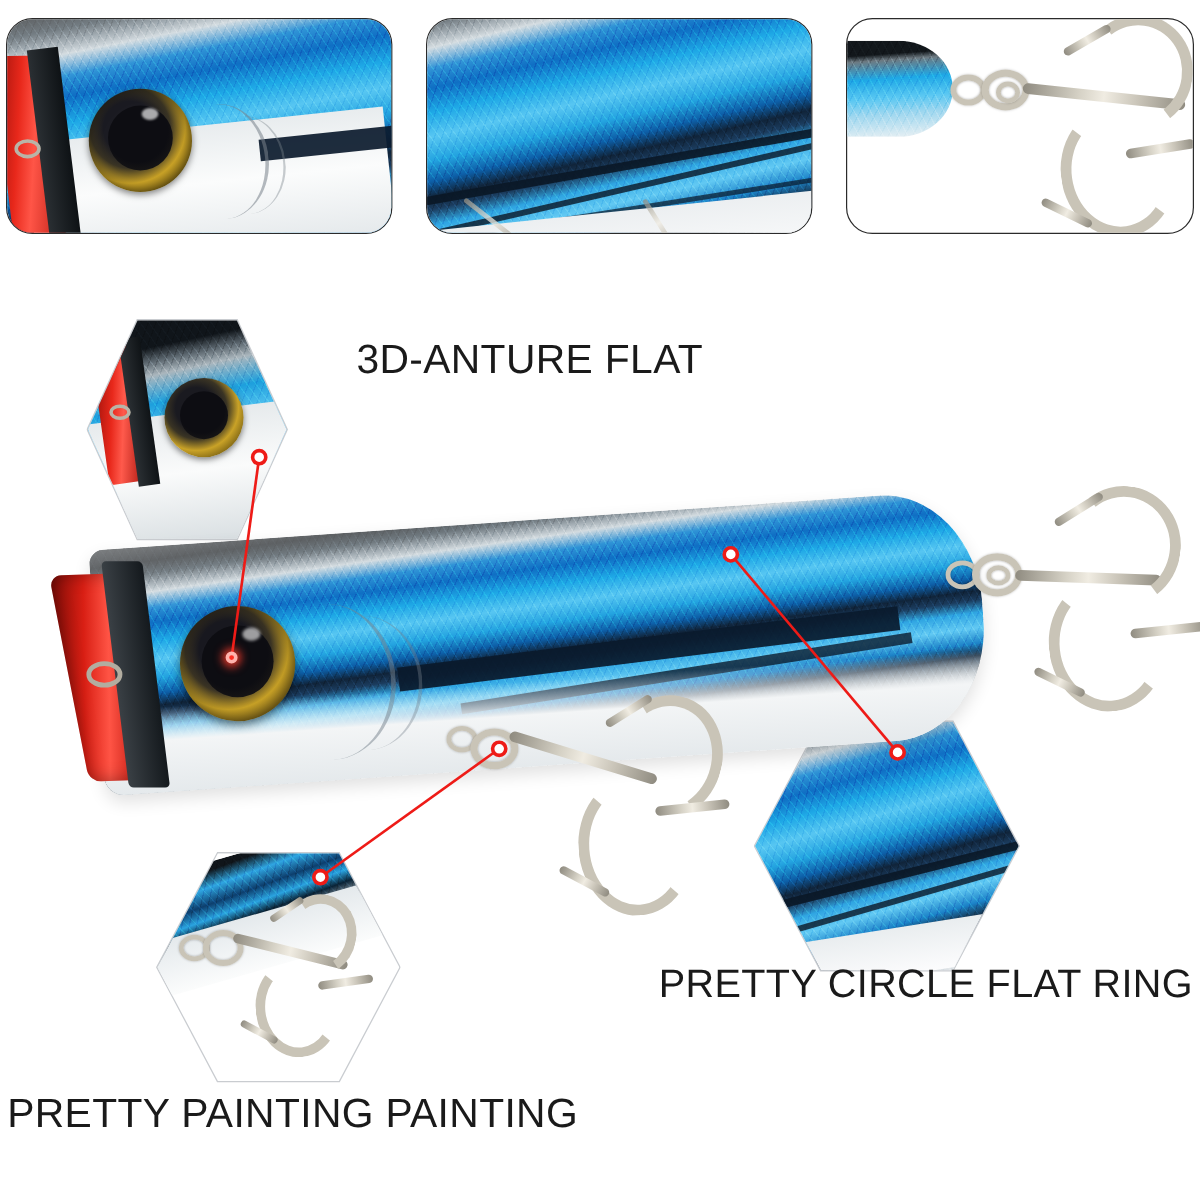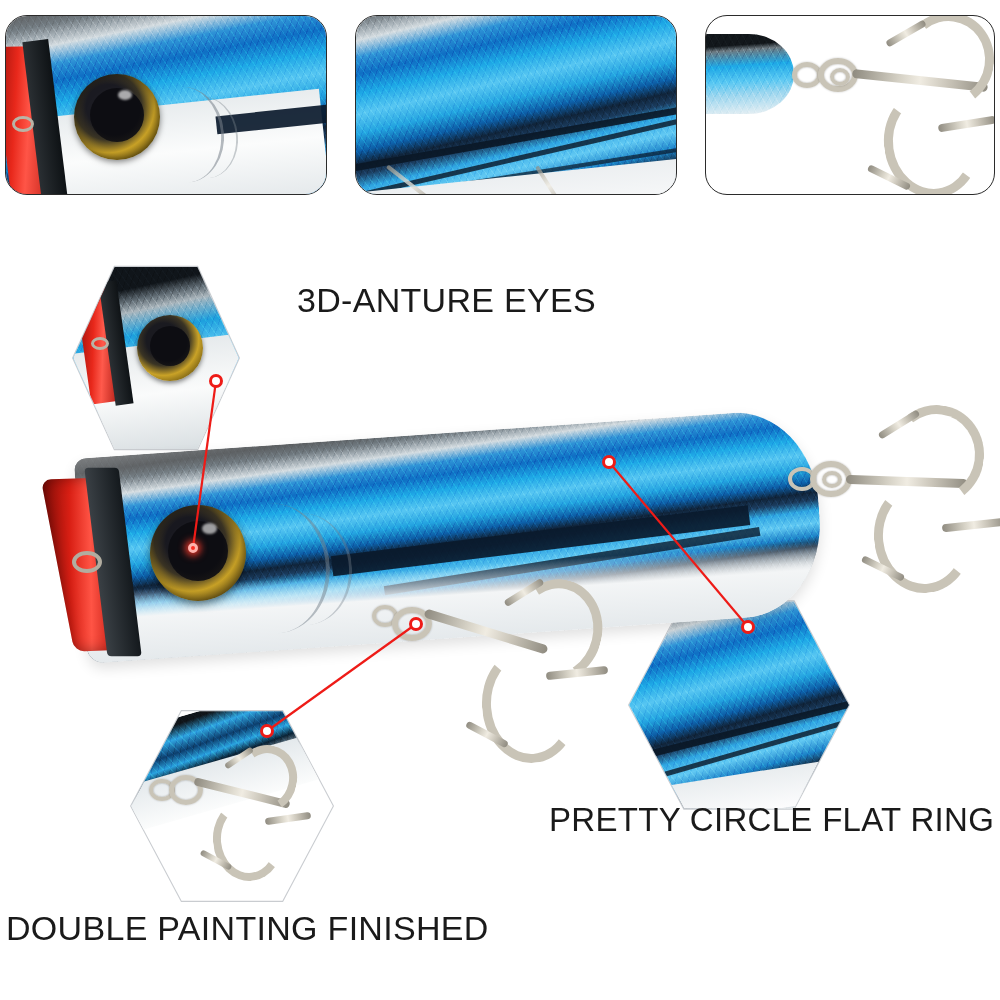--- a/index.html
+++ b/index.html
@@ -327,19 +327,19 @@
 
   <div class="marker" style="left:216px; top:381px;"></div>
   <div class="marker" style="left:193px; top:548px; width:10px; height:10px; background:#ff2d22; border-color:#ffb3ad; box-shadow:0 0 7px 3px rgba(255,60,45,.85);"></div>
 
   <div class="marker" style="left:609px; top:462px;"></div>
   <div class="marker" style="left:748px; top:627px;"></div>
 
   <div class="marker" style="left:416px; top:624px;"></div>
   <div class="marker" style="left:267px; top:731px;"></div>
 
-  <div class="caption" style="left:297px; top:283px; font-size:34px;">3D-ANTURE EYES</div>
+  <div class="caption" style="left:297px; top:283px; font-size:34px;">3D-ANTURE FLAT</div>
 
   <div class="caption" style="left:549px; top:803px; font-size:33px;">PRETTY CIRCLE FLAT RING</div>
 
-  <div class="caption" style="left:6px; top:911px; font-size:34px;">DOUBLE PAINTING FINISHED</div>
+  <div class="caption" style="left:6px; top:911px; font-size:34px;">PRETTY PAINTING PAINTING</div>
 
 </div>
 
 </body></html>

